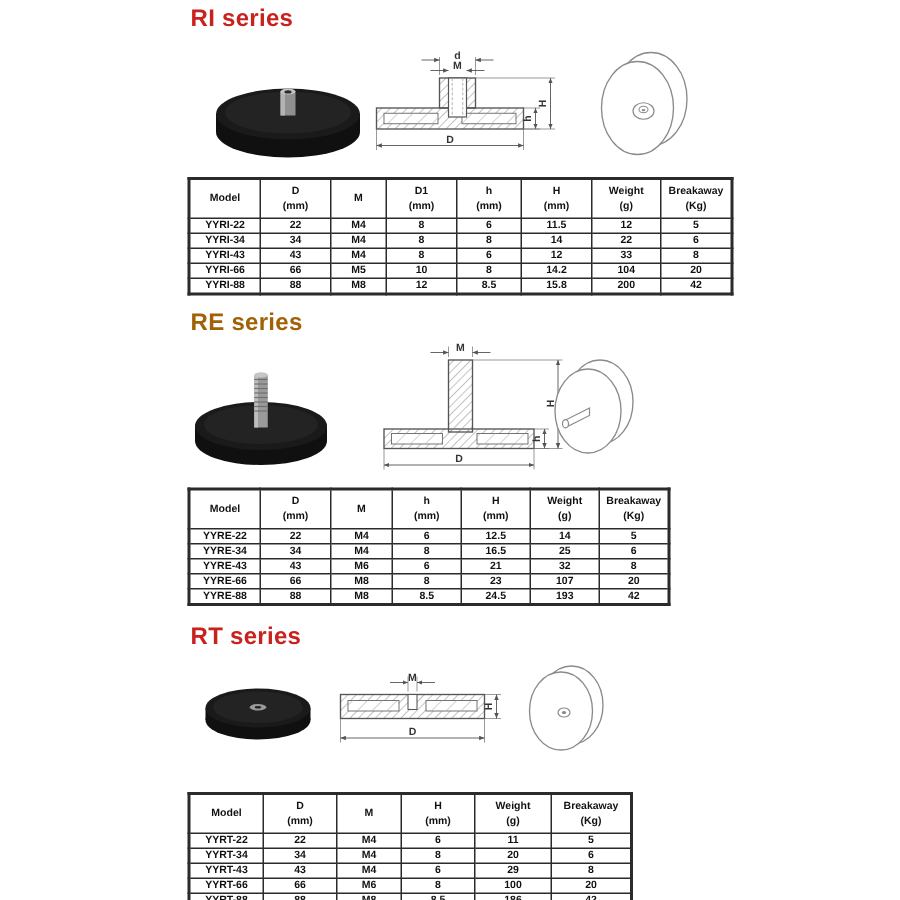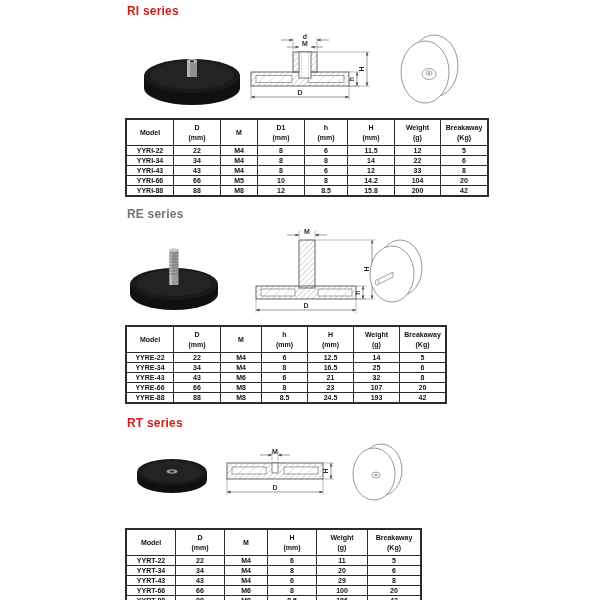--- a/index.html
+++ b/index.html
@@ -2,21 +2,21 @@
 <html><head>
 <meta charset="utf-8">
 <style>
   html,body{margin:0;padding:0;}
   body{
     width:600px;height:600px;background:#ffffff;position:relative;overflow:hidden;
     font-family:"Liberation Sans", sans-serif;
   }
   .page{position:absolute;inset:0;background:#fff;}
   .series-title{
-    position:absolute;left:127px;font-size:12px;font-weight:bold;color:#c9211e;
+    position:absolute;left:127px;font-size:16px;font-weight:bold;color:#c9211e;
     letter-spacing:0.2px;
   }
   .fig{position:absolute;}
   table.spec{
     position:absolute;border-collapse:collapse;table-layout:fixed;background:#fff;
     border:2px solid #2b2b2b;
   }
   table.spec th, table.spec td{
     border:1px solid #2b2b2b;font-size:7px;font-weight:bold;color:#111;
     text-align:center;vertical-align:middle;padding:0;line-height:1.3;
@@ -208,21 +208,21 @@
           <td>M8</td>
           <td>12</td>
           <td>8.5</td>
           <td>15.8</td>
           <td>200</td>
           <td>42</td>
         </tr>
       </tbody>
     </table>
 
-  <div class="series-title" style="top: 207px; color: #737373;">RE series</div>
+  <div class="series-title" style="top: 207px; color: #a16207;">RE series</div>
 
   <svg class="fig" style="left:128px;top:230px;" width="92" height="88" viewBox="0 0 92 88">
     <ellipse cx="46" cy="64" rx="44" ry="16" fill="#101010"></ellipse>
     <rect x="2" y="54" width="88" height="10" fill="#101010"></rect>
     <ellipse cx="46" cy="54" rx="44" ry="16" fill="#1a1a1a"></ellipse>
     <ellipse cx="46" cy="53" rx="38" ry="13" fill="#232323"></ellipse>
     <rect x="41.5" y="20" width="9" height="35" fill="#9a9a9a"></rect>
     <rect x="41.5" y="20" width="2.5" height="35" fill="#bdbdbd"></rect>
     <g stroke="#707070" stroke-width="0.8">
       <line x1="41.5" y1="23" x2="50.5" y2="23"></line>

